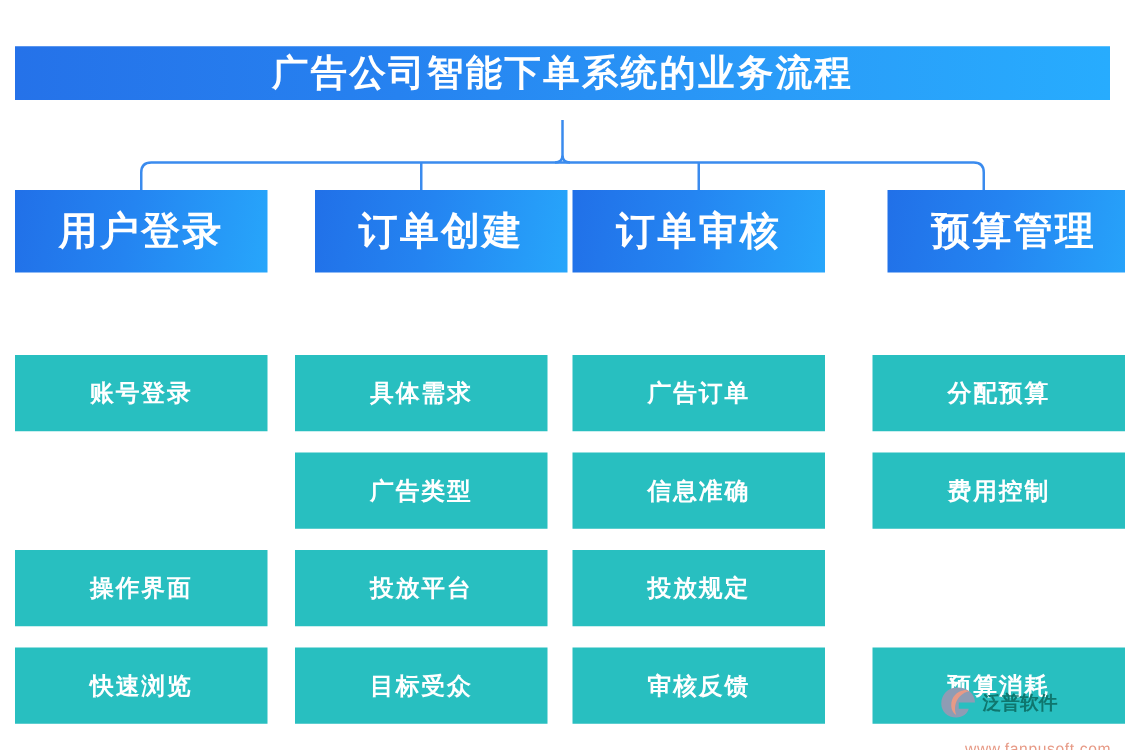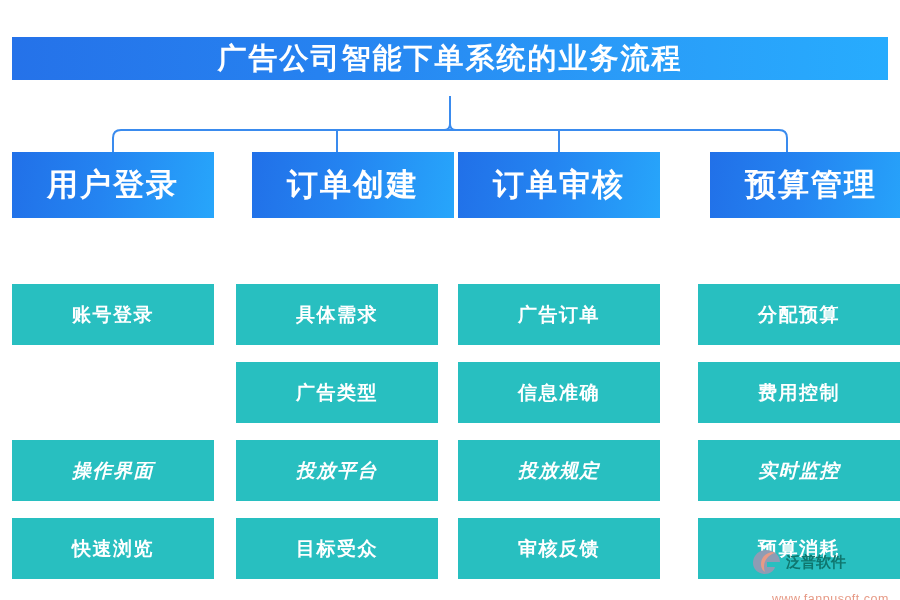--- a/index.html
+++ b/index.html
@@ -105,21 +105,21 @@
     left: 0;
     width: 202px;
     height: 61px;
     background: #28BFC0;
     display: flex;
     align-items: center;
     justify-content: center;
   }
   .item-cell.r0 { top: 0px; }
   .item-cell.r1 { top: 78px; }
-  .item-cell.r2 { top: 156px; font-style: italic; }
+  .item-cell.r2 { top: 156px; }
   .item-cell.r3 { top: 234px; }
   .item-label {
     color: #ffffff;
     font-size: 19px;
     font-weight: bold;
     letter-spacing: 1.5px;
     font-family: "DejaVu Sans", "Liberation Sans", sans-serif;
     white-space: nowrap;
   }
 
@@ -241,23 +241,20 @@
       </div>
     </div>
 
     <div class="col c3">
       <div class="item-cell r0">
         <span class="item-label">分配预算</span>
       </div>
       <div class="item-cell r1">
         <span class="item-label">费用控制</span>
       </div>
-      <div class="item-cell r2">
-        <span class="item-label">实时监控</span>
-      </div>
       <div class="item-cell r3">
         <span class="item-label">预算消耗</span>
       </div>
     </div>
 
   </div>
 
   <div class="logo">
     <div class="logo-row">
       <svg class="logo-mark" viewBox="0 0 30 28" xmlns="http://www.w3.org/2000/svg">

